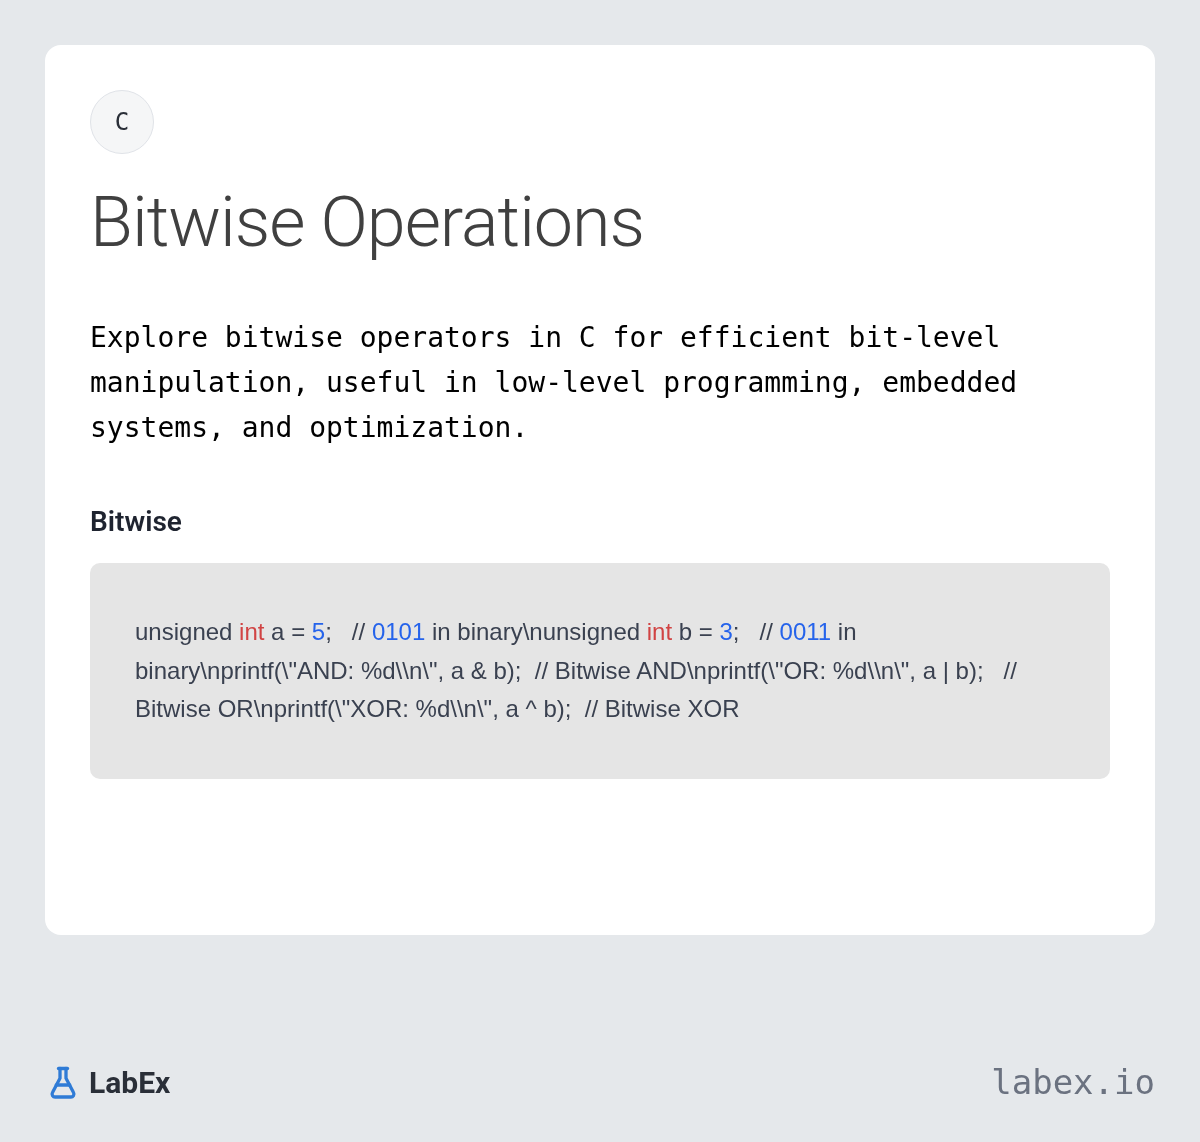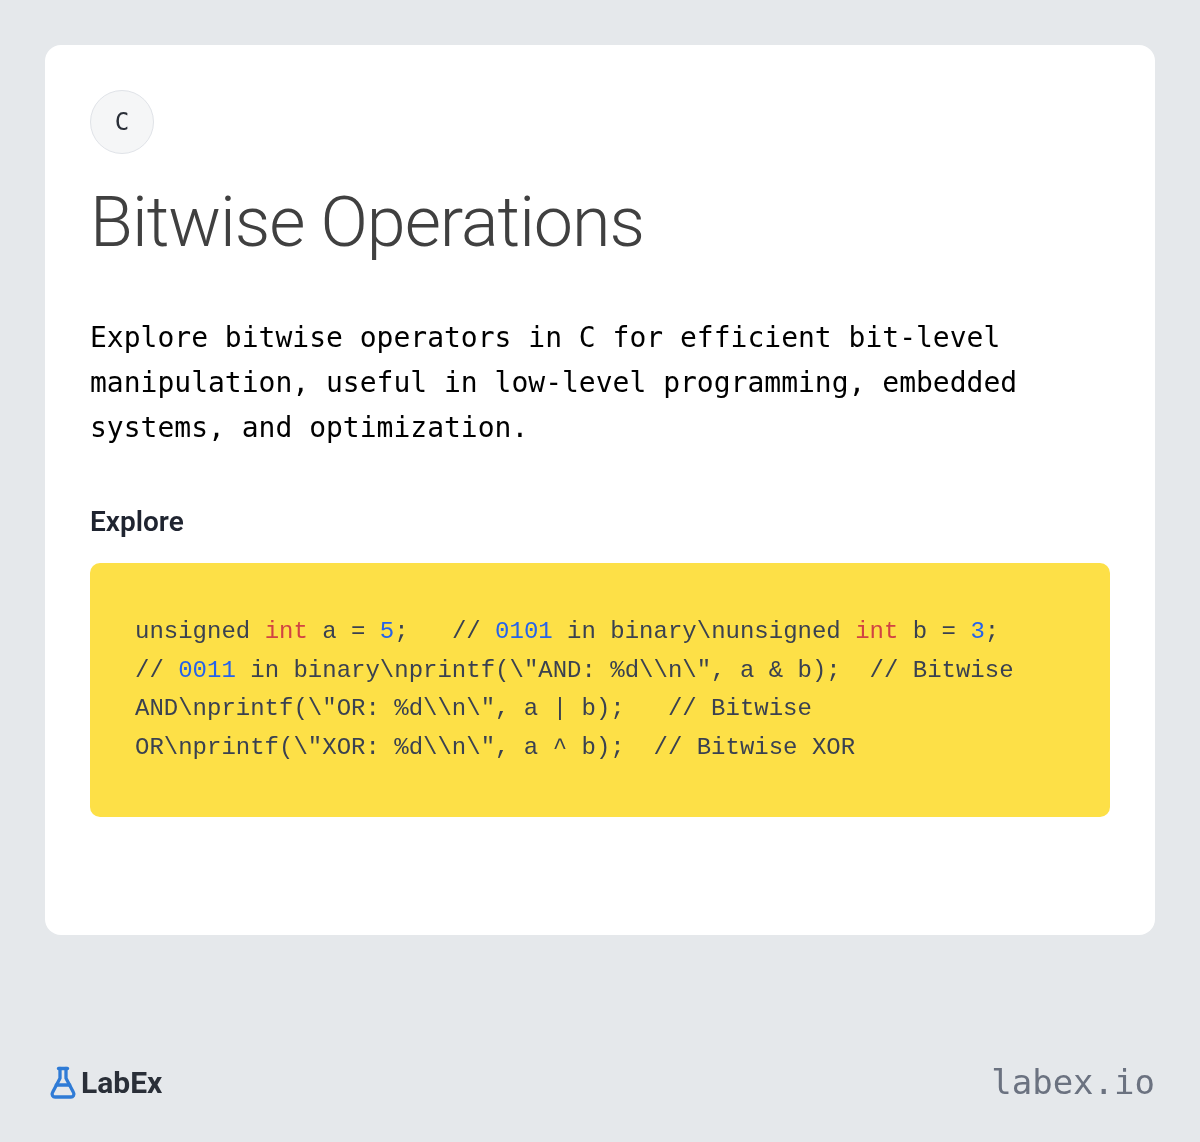--- a/index.html
+++ b/index.html
@@ -51,45 +51,45 @@
       line-height: 1.6;
       margin-bottom: 55px;
     }
     .snippets-heading {
       font-size: 28px;
       font-weight: 600;
       color: #1f2430;
       margin-bottom: 25px;
     }
     .code-block {
-      background: #fde047;
+      background: #e5e5e5;
       border-radius: 10px;
       padding: 50px 45px;
-      font-family: Liberation Mono, monospace;
+      font-family: Liberation Sans, sans-serif;
       font-size: 24px;
       color: #3a4150;
       line-height: 1.6;
       word-wrap: break-word;
       white-space: pre-wrap;
     }
     .code-block .kw { color: #d14343; }
     .code-block .num { color: #2563eb; }
     .footer {
       position: absolute;
       bottom: 40px;
       left: 45px;
       right: 45px;
       display: flex;
       justify-content: space-between;
       align-items: center;
     }
     .logo {
       display: flex;
       align-items: center;
-      gap: 0;
+      gap: 8px;
     }
     .logo-icon {
       width: 36px;
       height: 36px;
     }
     .logo-text {
       font-size: 30px;
       font-weight: 700;
       color: #2a2f38;
     }
@@ -99,21 +99,21 @@
       color: #6b7280;
     }
   </style>
 </head>
 <body>
 
 <div class="card">
   <div class="badge">C</div>
   <h1 class="title">Bitwise Operations</h1>
   <p class="description">Explore bitwise operators in C for efficient bit-level manipulation, useful in low-level programming, embedded systems, and optimization.</p>
-  <h2 class="snippets-heading">Explore</h2>
+  <h2 class="snippets-heading">Bitwise</h2>
   <div class="code-block" id="code-target"><span>unsigned </span><span class="kw">int</span><span> a = </span><span class="num">5</span><span>;   // </span><span class="num">0101</span><span> in binary\nunsigned </span><span class="kw">int</span><span> b = </span><span class="num">3</span><span>;   // </span><span class="num">0011</span><span> in binary\nprintf(\"AND: %d\\n\", a &amp; b);  // Bitwise AND\nprintf(\"OR: %d\\n\", a | b);   // Bitwise OR\nprintf(\"XOR: %d\\n\", a ^ b);  // Bitwise XOR</span></div>
 </div>
 
 <div class="footer">
   <div class="logo">
     <svg class="logo-icon" viewBox="0 0 24 24" fill="none" stroke="#2f7bd6" stroke-width="2.2" stroke-linecap="round" stroke-linejoin="round">
       <path d="M9 3h6"></path>
       <path d="M10 3v6.5L5 19a2 2 0 0 0 1.8 3h10.4A2 2 0 0 0 19 19l-5-9.5V3"></path>
       <path d="M7.5 14h9"></path>
     </svg>

